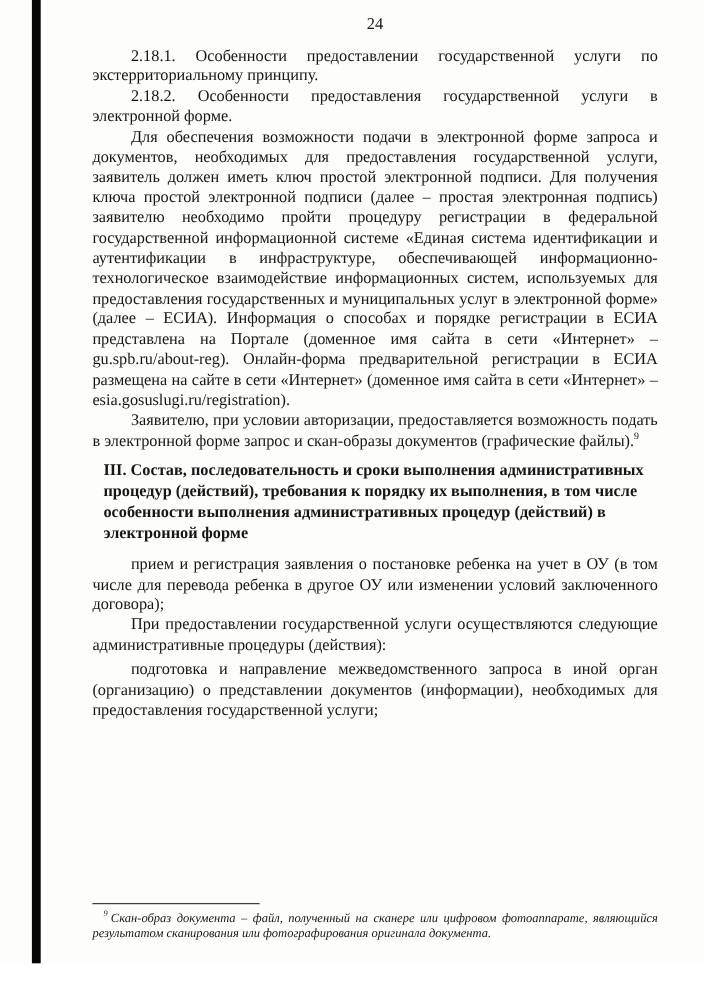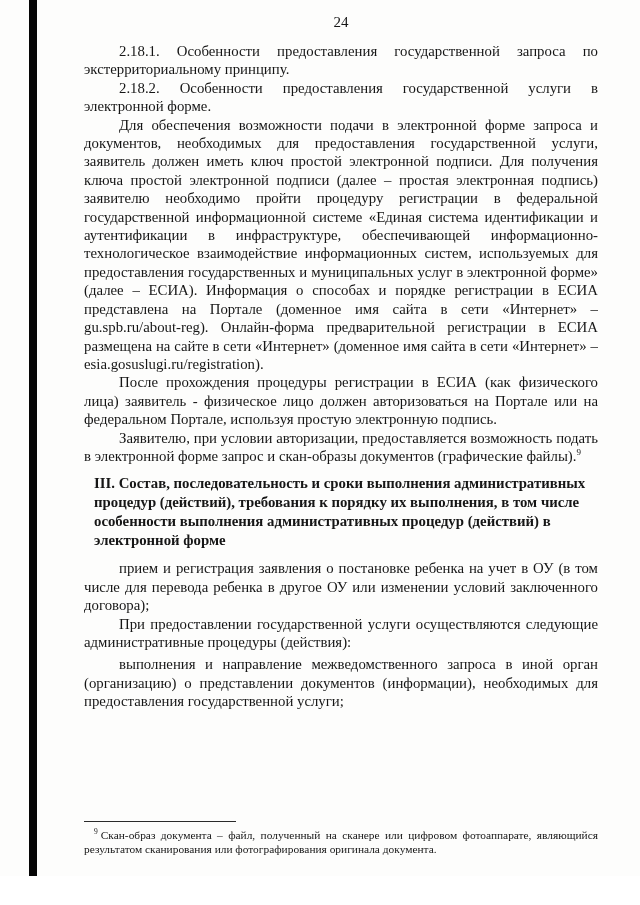--- a/index.html
+++ b/index.html
@@ -67,57 +67,57 @@
     border: 0;
     border-top: 1.4px solid #2a2a2a;
     margin: 0 0 6px 0;
   }
   .fn-text {
     margin: 0;
     font-size: 11.4px;
     line-height: 14.2px;
     text-align: justify;
     text-indent: 10px;
+    font-style: italic;
   }
   .fn-text sup {
     font-size: 7.5px;
     margin-right: 3px;
     line-height: 0;
   }
 </style>
 </head>
 <body>
 
 <div class="page">
 
   <div class="scan-edge"></div>
 
   <div class="pagenum">24</div>
 
   <div class="content">
 
 
-    <p>2.18.1. Особенности предоставления государственной запроса по экстерриториальному принципу.</p>
+    <p>2.18.1. Особенности предоставлении государственной услуги по экстерриториальному принципу.</p>
 
 
     <p>2.18.2. Особенности предоставления государственной услуги в электронной форме.</p>
 
     <p><span>Для обеспечения возможности подачи в электронной форме запроса и документов, необходимых для предоставления государственной услуги, заявитель должен иметь ключ простой электронной подписи. Для получения ключа простой электронной подписи (далее – простая электронная подпись) заявителю необходимо пройти процедуру регистрации в федеральной государственной информационной системе «Единая система идентификации и аутентификации в инфраструктуре, обеспечивающей информационно-технологическое взаимодействие информационных систем, используемых для предоставления государственных и муниципальных услуг в электронной форме» (далее – ЕСИА). Информация о способах и порядке регистрации в ЕСИА представлена на Портале (доменное имя сайта в сети «Интернет» – </span><span class="ulink">gu.spb.ru/about-reg</span><span>). Онлайн-форма предварительной регистрации в ЕСИА размещена на сайте в сети «Интернет» (доменное имя сайта в сети «Интернет» – </span><span class="ulink">esia.gosuslugi.ru/registration</span><span>).</span></p>
 
-    <p>После прохождения процедуры регистрации в ЕСИА (как физического лица) заявитель - физическое лицо должен авторизоваться на Портале или на федеральном Портале, используя простую электронную подпись.</p>
 
     <p><span>Заявителю, при условии авторизации, предоставляется возможность подать в электронной форме запрос и скан-образы документов (графические файлы).</span><sup class="fn-ref">9</sup></p>
 
     <p class="heading">III. Состав, последовательность и сроки выполнения административных процедур (действий), требования к порядку их выполнения, в том числе особенности выполнения административных процедур (действий) в электронной форме</p>
 
     <p>прием и регистрация заявления о постановке ребенка на учет в ОУ (в том числе для перевода ребенка в другое ОУ или изменении условий заключенного договора);</p>
 
     <p>При предоставлении государственной услуги осуществляются следующие административные процедуры (действия):</p>
 
-    <p class="gap-top">выполнения и направление межведомственного запроса в иной орган (организацию) о представлении документов (информации), необходимых для предоставления государственной услуги;</p>
+    <p class="gap-top">подготовка и направление межведомственного запроса в иной орган (организацию) о представлении документов (информации), необходимых для предоставления государственной услуги;</p>
 
   </div>
 
   <div class="footnote">
     <hr class="fn-rule">
     <p class="fn-text"><sup>9</sup><span>Скан-образ документа – файл, полученный на сканере или цифровом фотоаппарате, являющийся результатом сканирования или фотографирования оригинала документа.</span></p>
   </div>
 
 </div>
 

